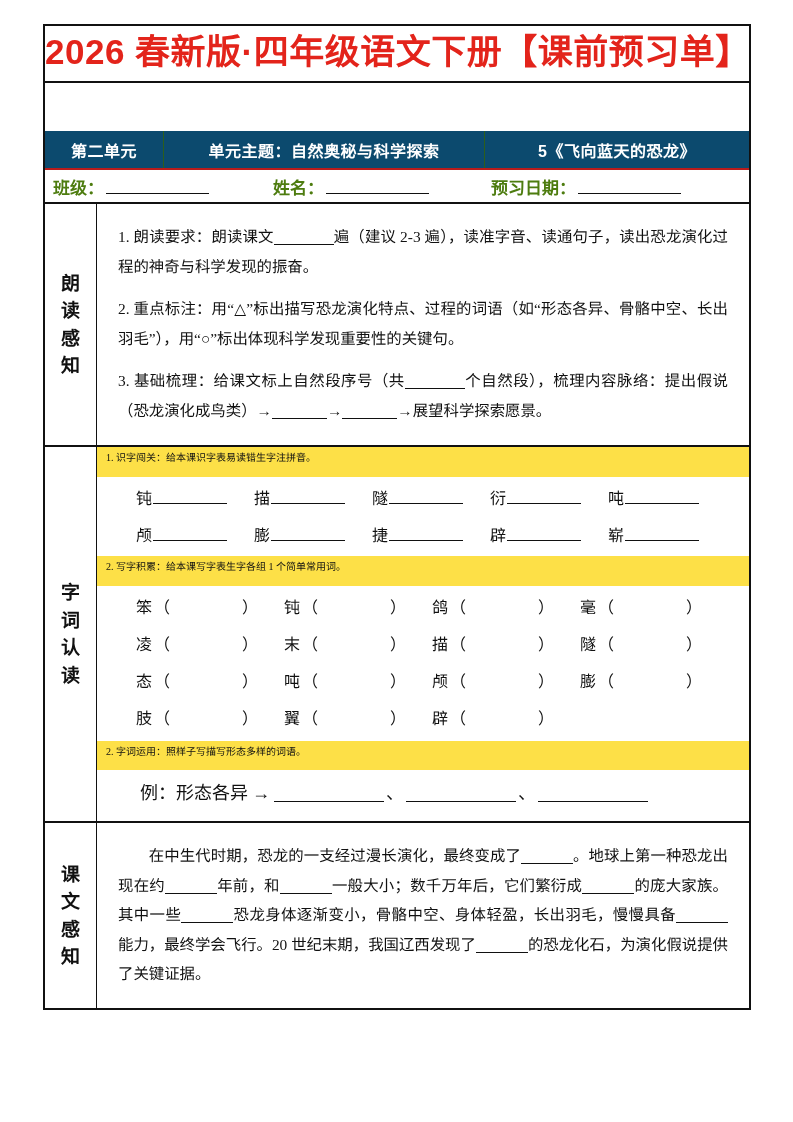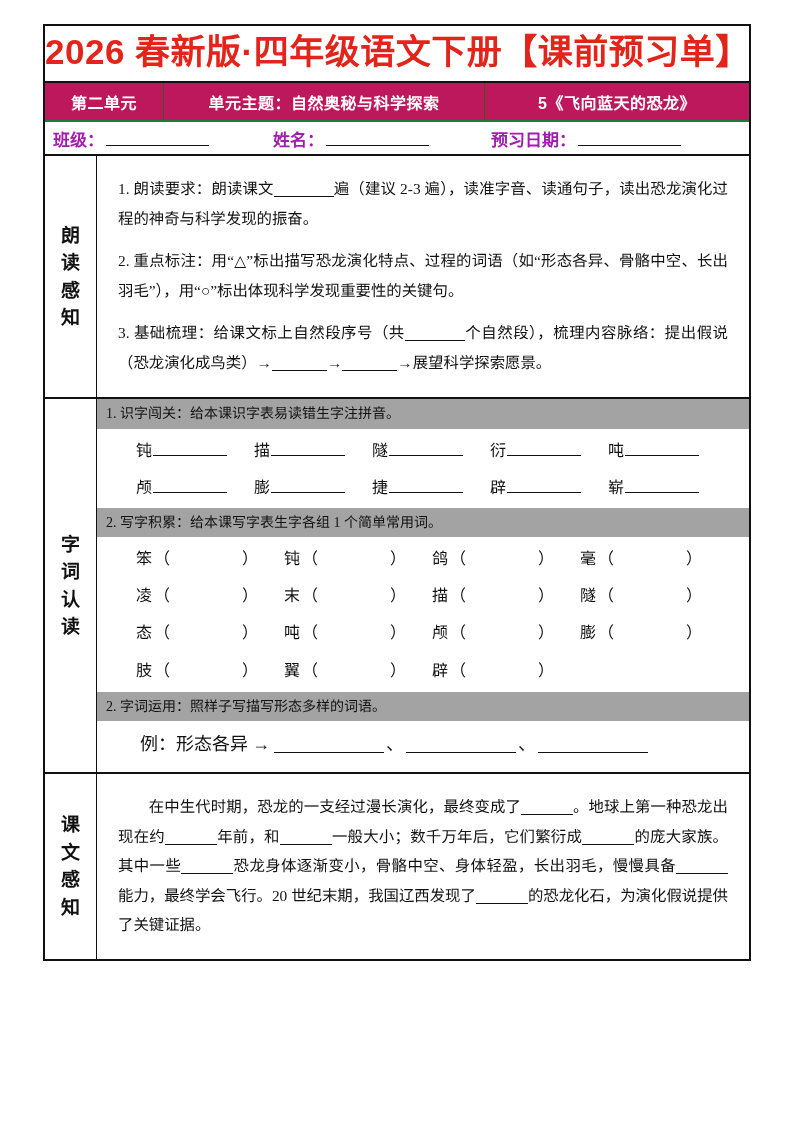--- a/index.html
+++ b/index.html
@@ -46,24 +46,25 @@
     font-weight: bold;
     font-size: 35px;
     letter-spacing: 0.5px;
     line-height: 1.15;
     white-space: nowrap;
   }
 
   
   .unit-bar {
     display: flex;
-    background: #be185d;
-    border-bottom: 2px solid #15803d;
+    background: #0c4a6e;
+    border-bottom: 2px solid #b91c1c;
     height: 37px;
     align-items: stretch;
+    margin-top: 48px;
   }
   .unit-cell {
     display: flex;
     align-items: center;
     justify-content: center;
     color: #ffffff;
     font-family: "Liberation Sans", "DejaVu Sans", sans-serif;
     font-weight: bold;
     font-size: 16px;
     letter-spacing: 0.5px;
@@ -81,21 +82,21 @@
     border-bottom: 2px solid #111;
     padding: 0 8px;
     box-sizing: border-box;
   }
   .info-item {
     display: flex;
     align-items: baseline;
     font-family: "Liberation Sans", "DejaVu Sans", sans-serif;
     font-weight: bold;
     font-size: 17px;
-    color: #a21caf;
+    color: #4d7c0f;
     white-space: nowrap;
   }
   .info-item .lbl { margin-right: 2px; }
   .blank-line {
     display: inline-block;
     border-bottom: 1.4px solid #111;
     height: 13px;
   }
   .bl-class { width: 103px; }
   .bl-name  { width: 103px; }
@@ -146,24 +147,24 @@
     display: inline-block;
     border-bottom: 1.3px solid #111;
     vertical-align: -3px;
   }
   .u-60 { width: 60px; }
   .u-55 { width: 55px; }
   .u-52 { width: 52px; }
 
   
   .sub-head {
-    background: #a3a3a3;
+    background: #fde047;
     margin: 0 -9px;
-    padding: 3px 9px 3px 9px;
-    font-size: 14px;
+    padding: 3px 9px 10px 9px;
+    font-size: 10px;
     line-height: 1.65;
     color: #111;
   }
   .sub-head.first { margin-top: -6px; }
 
   
   .pinyin-rows { padding: 3px 0 2px 0; }
   .pinyin-row {
     display: flex;
     padding: 3px 0 3px 30px;

